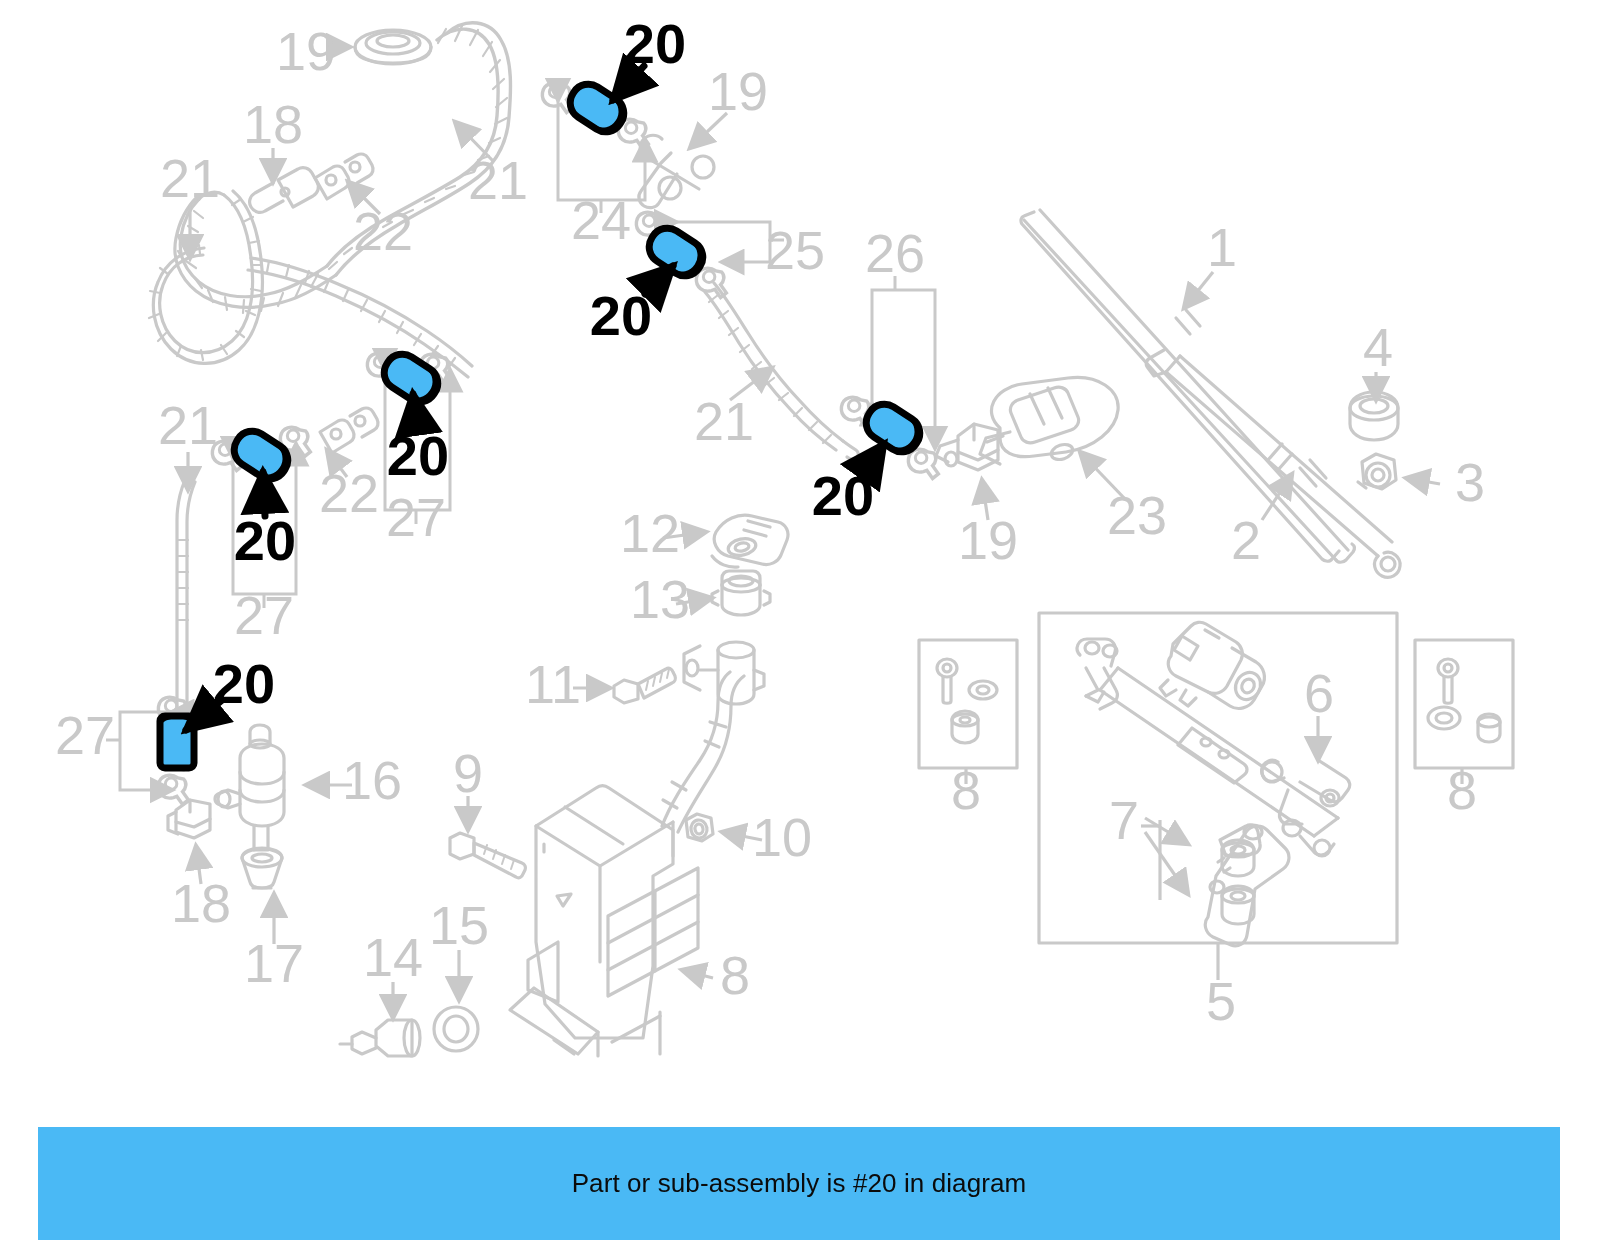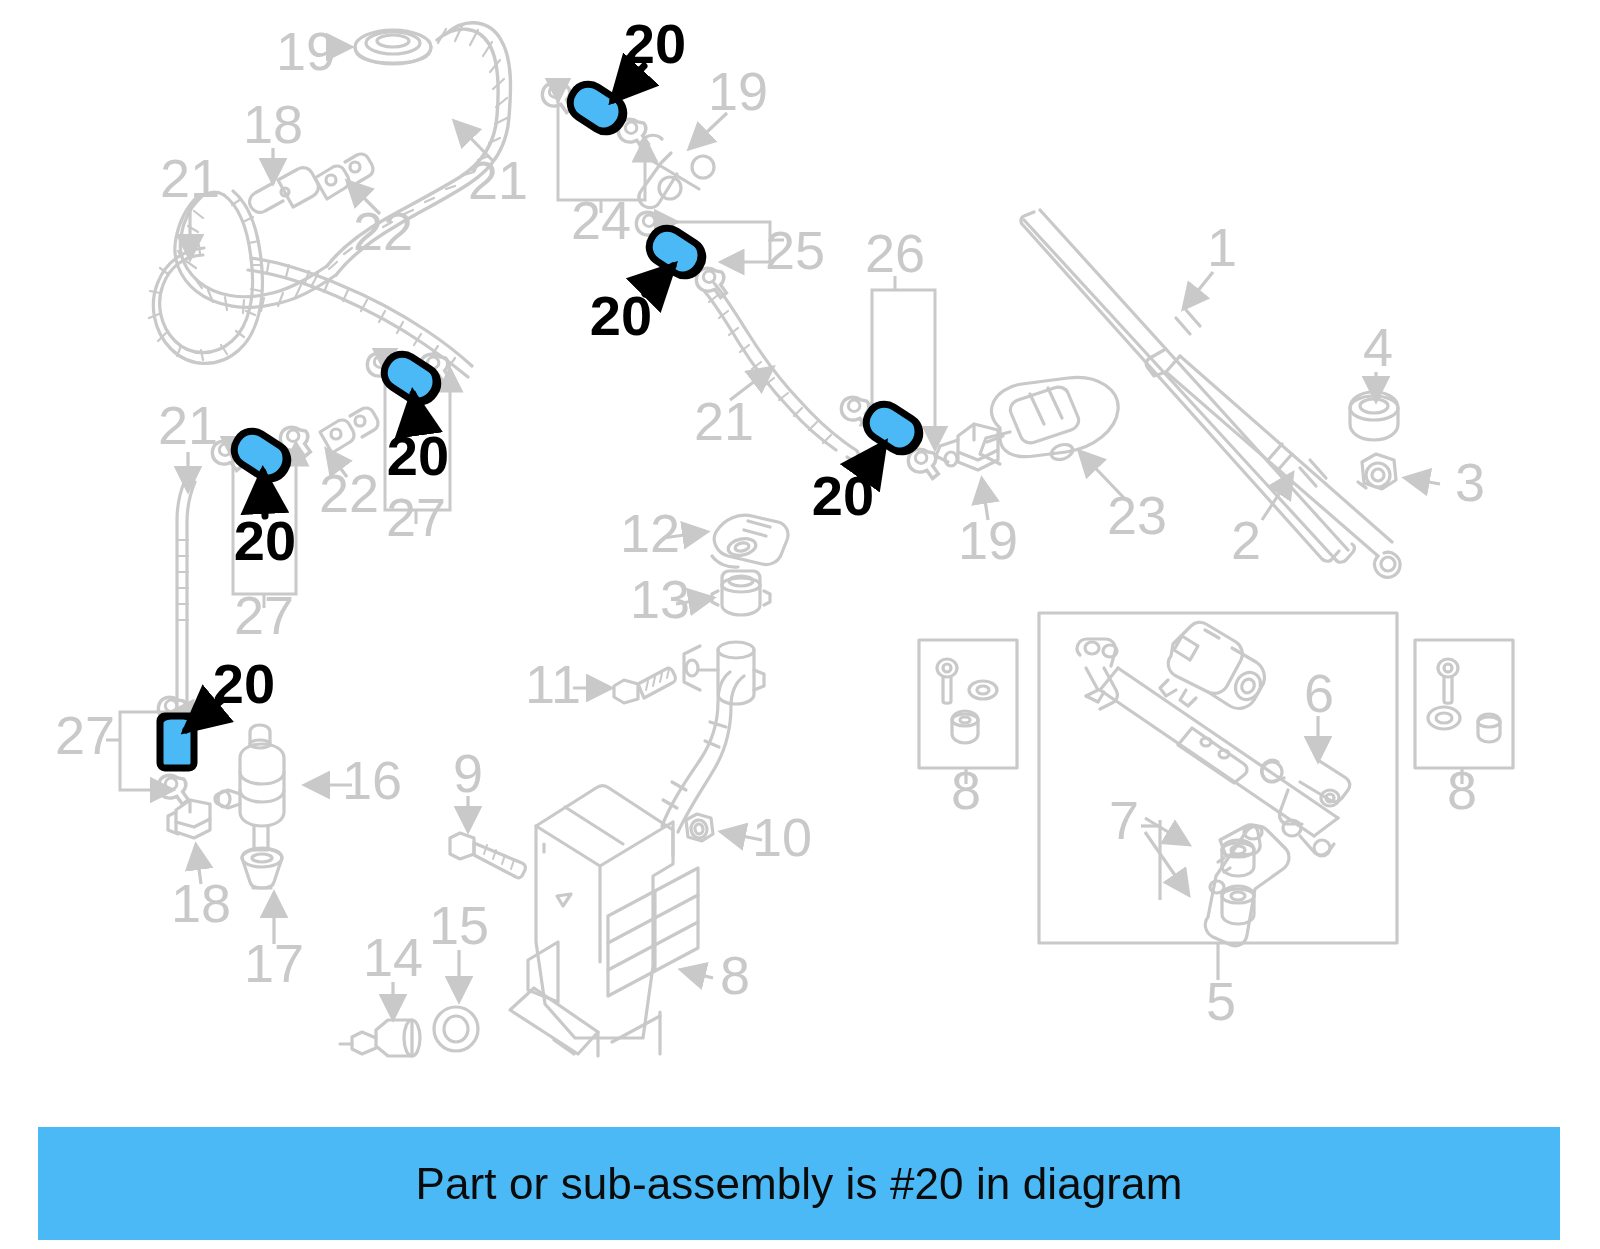--- a/index.html
+++ b/index.html
@@ -6,21 +6,21 @@
   body{width:1600px;height:1249px;font-family:"Liberation Sans",sans-serif;overflow:hidden;}
   #stage{position:relative;width:1600px;height:1249px;background:#fff;}
   #diagram{position:absolute;left:0;top:0;width:1600px;height:1120px;}
   .banner{
     position:absolute;left:38px;top:1127px;width:1522px;height:113px;
     background:#4ab9f5;display:flex;flex-direction:column;
     align-items:center;justify-content:center;
   }
   .banner-line{
     font-family:"Liberation Sans",sans-serif;
-    font-size:44px;color:#0b0b0b;line-height:1.12;white-space:nowrap;
+    font-size:26px;color:#0b0b0b;line-height:1.12;white-space:nowrap;
     letter-spacing:.1px;
   }
   svg text.lbl{font-family:"Liberation Sans",sans-serif;fill:#c9c9c9;font-size:54px;}
   svg text.lbl-hi{font-family:"Liberation Sans",sans-serif;fill:#000;font-size:56px;font-weight:700;}
 </style>
 </head>
 <body>
 
 <div id="stage">
 

